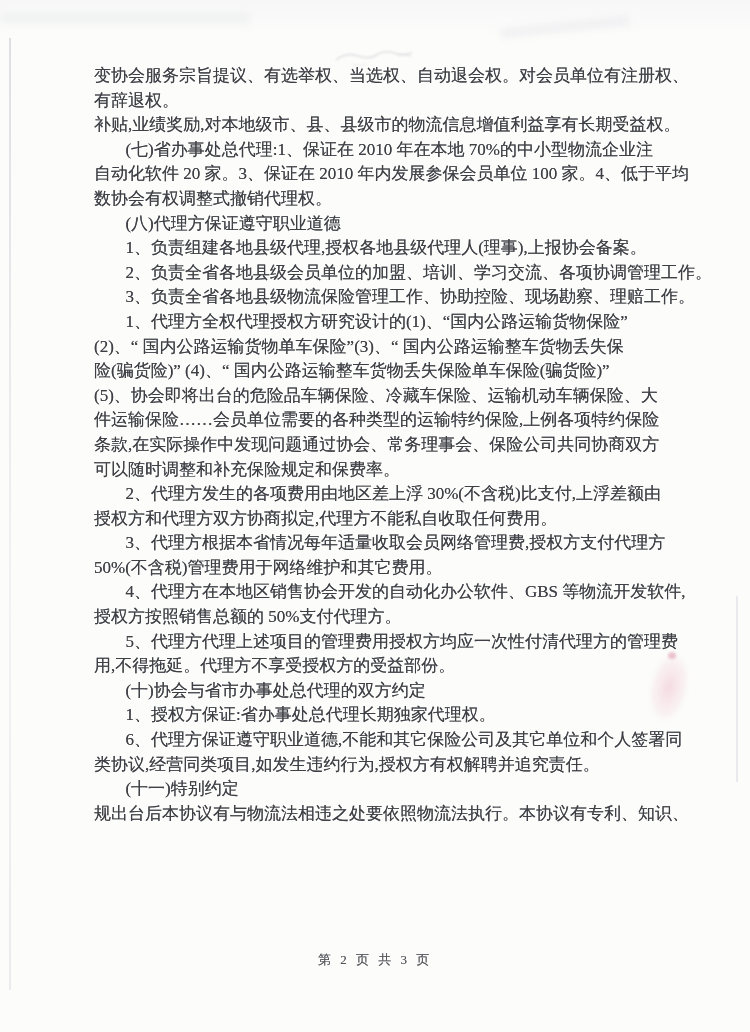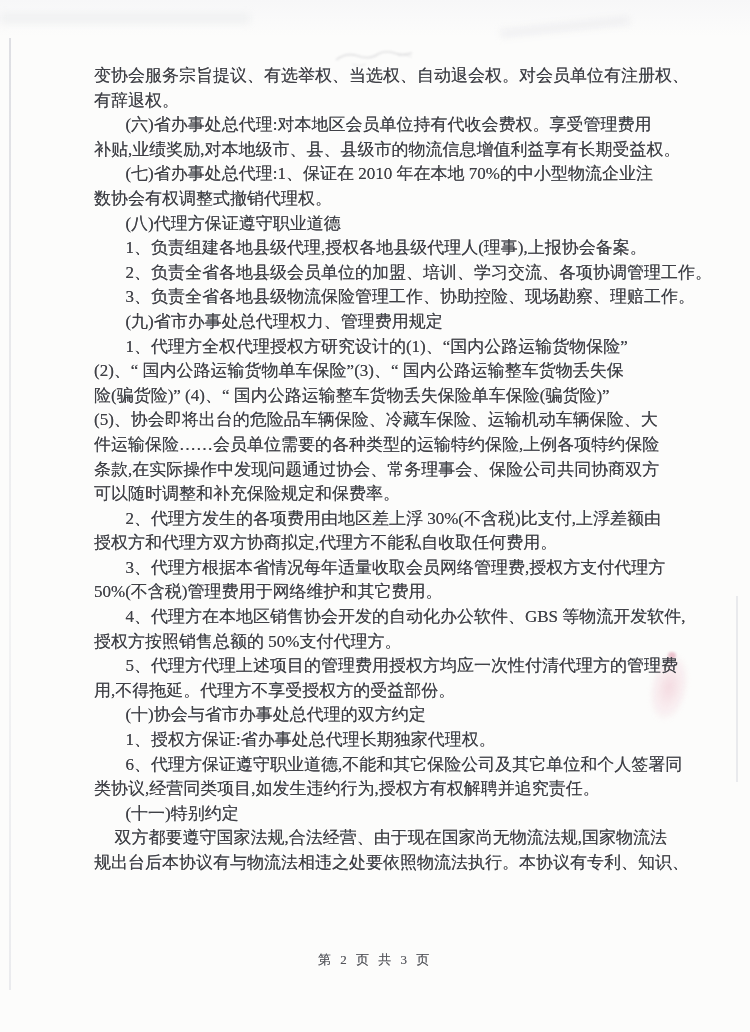--- a/index.html
+++ b/index.html
@@ -87,49 +87,47 @@
     <path d="M70,16 q6,-2 14,1" fill="none" stroke="#a6a7ae" stroke-width="1.2" opacity="0.35"></path>
   </svg>
 
   <div class="pink-smudge"></div>
   <div class="pink-dot"></div>
 
   <div class="text-block">
     <div>
         <div class="line ind0">变协会服务宗旨提议、有选举权、当选权、自动退会权。对会员单位有注册权、</div>
         <div class="line ind0">有辞退权。</div>
-        <div class="line ind2">(六)省办事处总代理:对本地区会员单位持有代收会费权。享受管理费用</div>
         <div class="line ind0">补贴,业绩奖励,对本地级市、县、县级市的物流信息增值利益享有长期受益权。</div>
         <div class="line ind2">(七)省办事处总代理:1、保证在 2010 年在本地 70%的中小型物流企业注</div>
+        <div class="line ind0">自动化软件 20 家。3、保证在 2010 年内发展参保会员单位 100 家。4、低于平均</div>
         <div class="line ind0">数协会有权调整式撤销代理权。</div>
         <div class="line ind2">(八)代理方保证遵守职业道德</div>
         <div class="line ind2">1、负责组建各地县级代理,授权各地县级代理人(理事),上报协会备案。</div>
         <div class="line ind2">2、负责全省各地县级会员单位的加盟、培训、学习交流、各项协调管理工作。</div>
         <div class="line ind2">3、负责全省各地县级物流保险管理工作、协助控险、现场勘察、理赔工作。</div>
-        <div class="line ind2">(九)省市办事处总代理权力、管理费用规定</div>
         <div class="line ind2">1、代理方全权代理授权方研究设计的(1)、“国内公路运输货物保险”</div>
         <div class="line ind0">(2)、“ 国内公路运输货物单车保险”(3)、“ 国内公路运输整车货物丢失保</div>
         <div class="line ind0">险(骗货险)”  (4)、“ 国内公路运输整车货物丢失保险单车保险(骗货险)”</div>
         <div class="line ind0">(5)、协会即将出台的危险品车辆保险、冷藏车保险、运输机动车辆保险、大</div>
         <div class="line ind0">件运输保险……会员单位需要的各种类型的运输特约保险,上例各项特约保险</div>
         <div class="line ind0">条款,在实际操作中发现问题通过协会、常务理事会、保险公司共同协商双方</div>
         <div class="line ind0">可以随时调整和补充保险规定和保费率。</div>
         <div class="line ind2">2、代理方发生的各项费用由地区差上浮 30%(不含税)比支付,上浮差额由</div>
         <div class="line ind0">授权方和代理方双方协商拟定,代理方不能私自收取任何费用。</div>
         <div class="line ind2">3、代理方根据本省情况每年适量收取会员网络管理费,授权方支付代理方</div>
         <div class="line ind0">50%(不含税)管理费用于网络维护和其它费用。</div>
         <div class="line ind2">4、代理方在本地区销售协会开发的自动化办公软件、GBS 等物流开发软件,</div>
         <div class="line ind0">授权方按照销售总额的 50%支付代理方。</div>
         <div class="line ind2">5、代理方代理上述项目的管理费用授权方均应一次性付清代理方的管理费</div>
         <div class="line ind0">用,不得拖延。代理方不享受授权方的受益部份。</div>
         <div class="line ind2">(十)协会与省市办事处总代理的双方约定</div>
         <div class="line ind2">1、授权方保证:省办事处总代理长期独家代理权。</div>
         <div class="line ind2">6、代理方保证遵守职业道德,不能和其它保险公司及其它单位和个人签署同</div>
         <div class="line ind0">类协议,经营同类项目,如发生违约行为,授权方有权解聘并追究责任。</div>
         <div class="line ind2">(十一)特别约定</div>
-        <div class="line ind1">双方都要遵守国家法规,合法经营、由于现在国家尚无物流法规,国家物流法</div>
         <div class="line ind0">规出台后本协议有与物流法相违之处要依照物流法执行。本协议有专利、知识、</div>
       </div>
   </div>
 
   <div class="footer">第 2 页 共 3 页</div>
 
 </div>
 
 </body></html>

